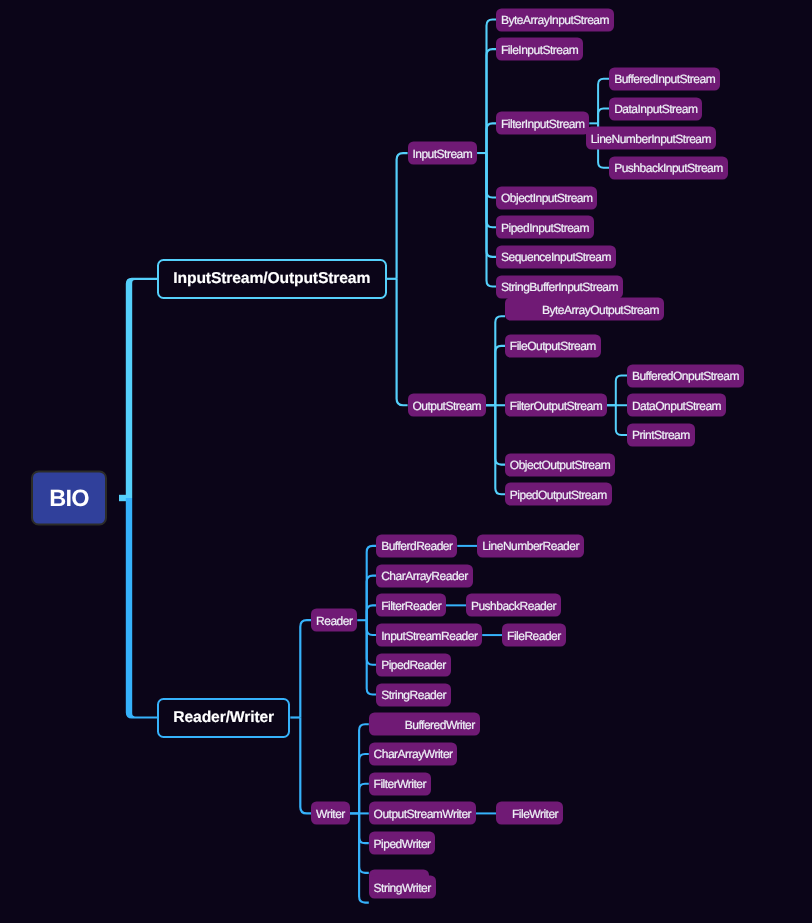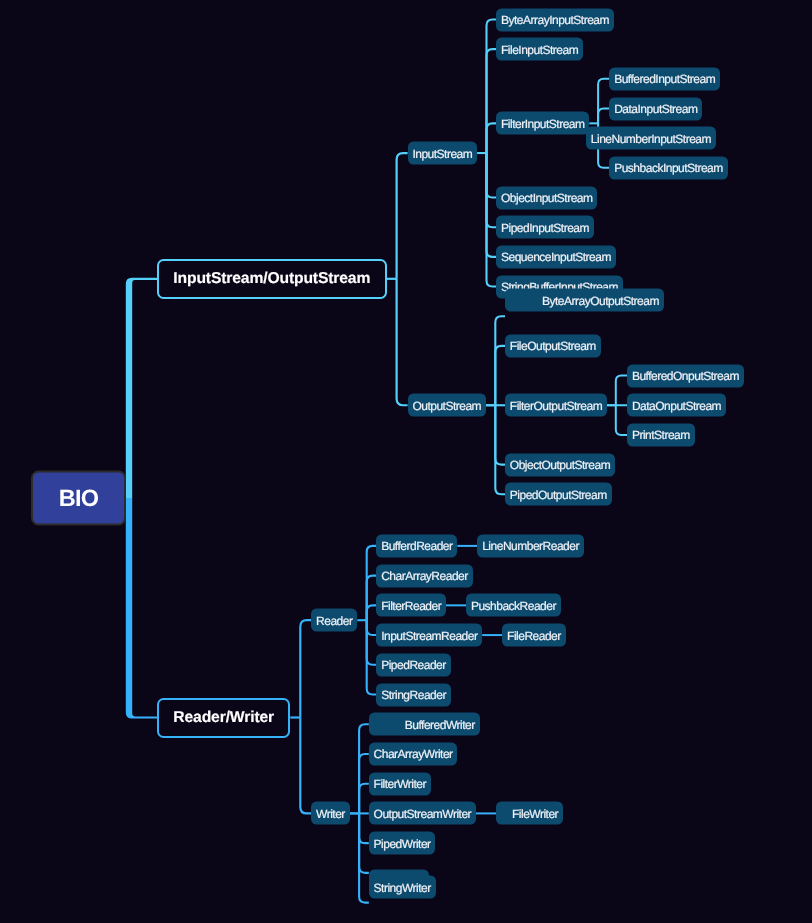--- a/index.html
+++ b/index.html
@@ -6,28 +6,28 @@
   html,body{margin:0;padding:0;background:#0b0518;}
   body{width:812px;height:923px;overflow:hidden;
        font-family:"Liberation Sans",sans-serif;
        -webkit-font-smoothing:antialiased;
        text-rendering:geometricPrecision;}
   #canvas{position:relative;width:812px;height:923px;background:#0b0518;}
   svg#links{position:absolute;left:0;top:0;width:812px;height:923px;pointer-events:none;}
   .node{position:absolute;box-sizing:border-box;display:flex;align-items:center;
         justify-content:center;white-space:nowrap;color:#eef1f6;
         transform:translateY(-50%);}
-  .lvl2,.lvl3,.lvl4{background:#0c4a6e;border-radius:5.5px;font-size:12px;
+  .lvl2,.lvl3,.lvl4{background:#701a75;border-radius:5.5px;font-size:12px;
         letter-spacing:-0.5px;height:23px;padding:0 4.8px;
         -webkit-text-stroke:0.22px #eef1f6;}
   .lvl1{background:transparent;border:2px solid #55cdf8;border-radius:6.5px;
         font-weight:bold;font-size:15.7px;letter-spacing:-0.15px;height:40px;
         padding:0 14.35px;color:#ffffff;-webkit-text-stroke:0.15px #ffffff;}
   .lvl0{background:#30409b;border:2.5px solid #2c2c28;border-radius:7.5px;
-        font-weight:bold;font-size:23.5px;height:55px;width:95px;color:#ffffff;letter-spacing:-0.7px;}
+        font-weight:bold;font-size:23.5px;height:55px;width:76px;color:#ffffff;letter-spacing:-0.7px;}
   #watermark{position:absolute;color:#bcb9c4;font-size:16px;left:533px;top:892px;}
 </style>
 </head>
 <body>
 
 <div id="canvas">
   <svg id="links" viewBox="0 0 812 923">
       <path d="M 119 498 L 129 498" fill="none" stroke="#55d0fb" stroke-width="6.4"></path>
       <path d="M 125.8 498 L 125.8 283.7 Q 125.8 277.7 131.8 277.7 L 157 277.7 L 157 279.90000000000003 L 134.89999999999998 279.90000000000003 Q 132.2 279.90000000000003 132.2 283.20000000000005 L 132.2 498 Z" fill="#55d0fb" stroke="none"></path>
       <path d="M 386.6 278.8 L 396.6 278.8" fill="none" stroke="#55d0fb" stroke-width="2.2"></path>
@@ -89,21 +89,21 @@
       <div class="node lvl3" style="left: 496.2px; top: 123.355px;">FilterInputStream</div>
       <div class="node lvl4" style="left: 609.4px; top: 78.846px;">BufferedInputStream</div>
       <div class="node lvl4" style="left: 609.4px; top: 108.519px;">DataInputStream</div>
       <div class="node lvl4" style="left: 586px; top: 138.192px;">LineNumberInputStream</div>
       <div class="node lvl4" style="left: 609.4px; top: 167.865px;">PushbackInputStream</div>
       <div class="node lvl3" style="left: 496.2px; top: 197.538px;">ObjectInputStream</div>
       <div class="node lvl3" style="left: 496.2px; top: 227.211px;">PipedInputStream</div>
       <div class="node lvl3" style="left: 496.2px; top: 256.884px;">SequenceInputStream</div>
       <div class="node lvl3" style="left: 496.2px; top: 286.557px;">StringBufferInputStream</div>
       <div class="node lvl2" style="left: 407.6px; top: 405.249px;">OutputStream</div>
-      <div class="node lvl3" style="left: 505px; top: 300px; padding-left: 37px;">ByteArrayOutputStream</div>
+      <div class="node lvl3" style="left: 505px; top: 309px; padding-left: 37px;">ByteArrayOutputStream</div>
       <div class="node lvl3" style="left: 505px; top: 345.903px;">FileOutputStream</div>
       <div class="node lvl3" style="left: 505px; top: 405.249px;">FilterOutputStream</div>
       <div class="node lvl4" style="left: 627.1px; top: 375.576px;">BufferedOnputStream</div>
       <div class="node lvl4" style="left: 627.1px; top: 405.249px;">DataOnputStream</div>
       <div class="node lvl4" style="left: 627.1px; top: 434.922px;">PrintStream</div>
       <div class="node lvl3" style="left: 505px; top: 464.595px;">ObjectOutputStream</div>
       <div class="node lvl3" style="left: 505px; top: 494.268px;">PipedOutputStream</div>
       <div class="node lvl1" style="border-color: rgb(54, 178, 251); left: 157px; top: 717.5px;">Reader/Writer</div>
       <div class="node lvl2" style="left: 311.3px; top: 620.21px;">Reader</div>
       <div class="node lvl3" style="left: 376.4px; top: 545.9px;">BufferdReader</div>

